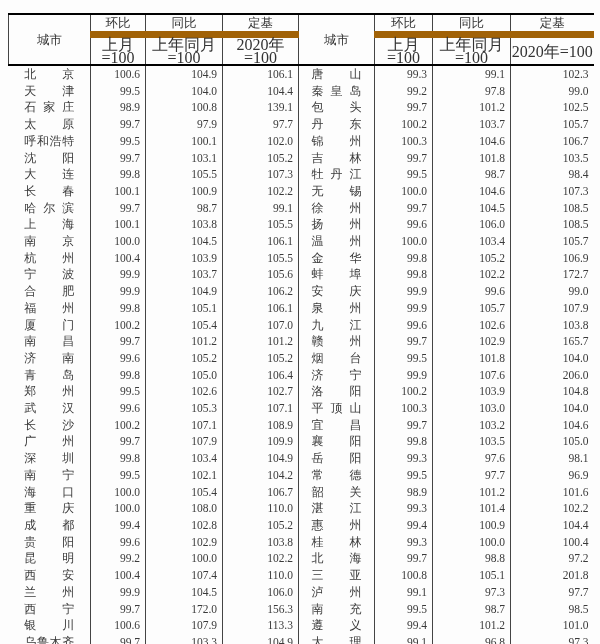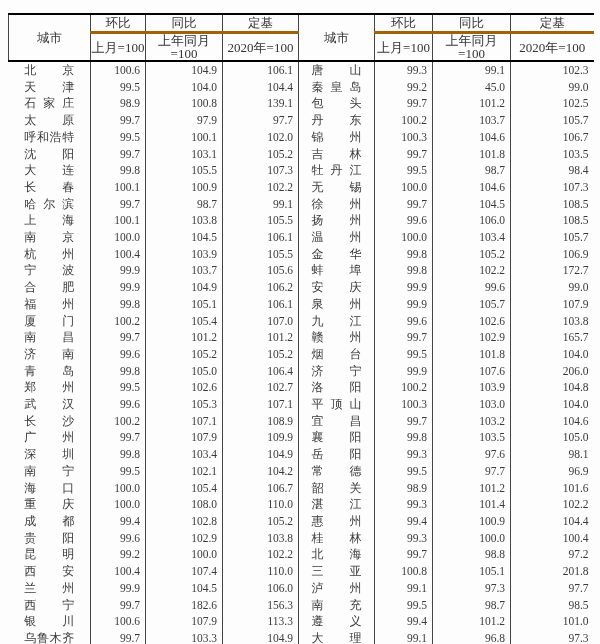--- a/index.html
+++ b/index.html
@@ -22,22 +22,22 @@
   }
   
   .vline{border-right:1px solid #444;}
   thead th{
     font-weight:normal;
     color:#333;
     text-align:center;
     padding:0;
   }
   thead tr.h1 th{height:16px;font-size:12.5px;line-height:16px;}
-  thead tr.h2 th{height:13px;font-size:13px;line-height:13px;font-family:Liberation Serif, serif;}
-  thead tr.h1 th.top-cell{border-bottom:3px solid #a16207;border-radius:6px;}
+  thead tr.h2 th{height:13px;font-size:16px;line-height:13px;font-family:Liberation Serif, serif;}
+  thead tr.h1 th.top-cell{border-bottom:7px solid #a16207;border-radius:6px;}
   thead th.city-head{font-size:12.5px;}
   thead th:first-child{border-left:1px solid #444;}
   thead{border-bottom:2px solid #000;}
   tbody td{
     height:16.7px;
     line-height:16.7px;
     padding:0;
     font-size:11.5px;
     color:#3a3a3a;
     overflow:hidden;
@@ -107,21 +107,21 @@
         <td class="city vline">
           <div class="cityname">天津</div>
         </td>
         <td class="num vline">99.5</td>
         <td class="num vline">104.0</td>
         <td class="num vline">104.4</td>
         <td class="city vline">
           <div class="cityname">秦皇岛</div>
         </td>
         <td class="num vline">99.2</td>
-        <td class="num vline">45.0</td>
+        <td class="num vline">97.8</td>
         <td class="num">99.0</td>
       </tr>
       <tr>
         <td class="city vline">
           <div class="cityname">石家庄</div>
         </td>
         <td class="num vline">98.9</td>
         <td class="num vline">100.8</td>
         <td class="num vline">139.1</td>
         <td class="city vline">
@@ -535,21 +535,21 @@
         </td>
         <td class="num vline">99.1</td>
         <td class="num vline">97.3</td>
         <td class="num">97.7</td>
       </tr>
       <tr>
         <td class="city vline">
           <div class="cityname">西宁</div>
         </td>
         <td class="num vline">99.7</td>
-        <td class="num vline">182.6</td>
+        <td class="num vline">172.0</td>
         <td class="num vline">156.3</td>
         <td class="city vline">
           <div class="cityname">南充</div>
         </td>
         <td class="num vline">99.5</td>
         <td class="num vline">98.7</td>
         <td class="num">98.5</td>
       </tr>
       <tr>
         <td class="city vline">

